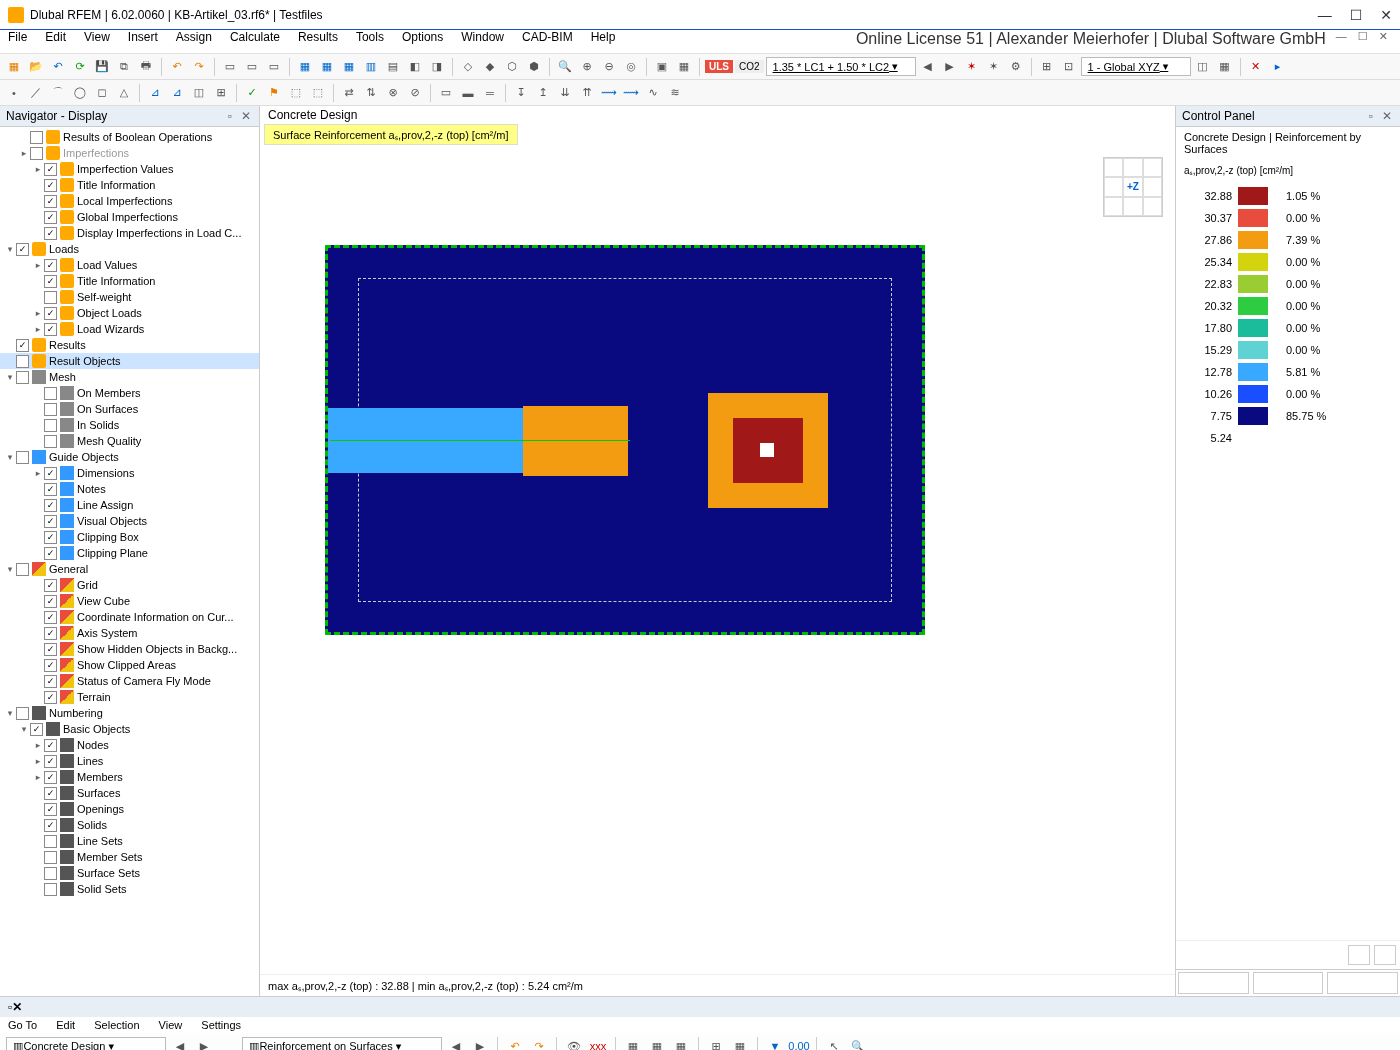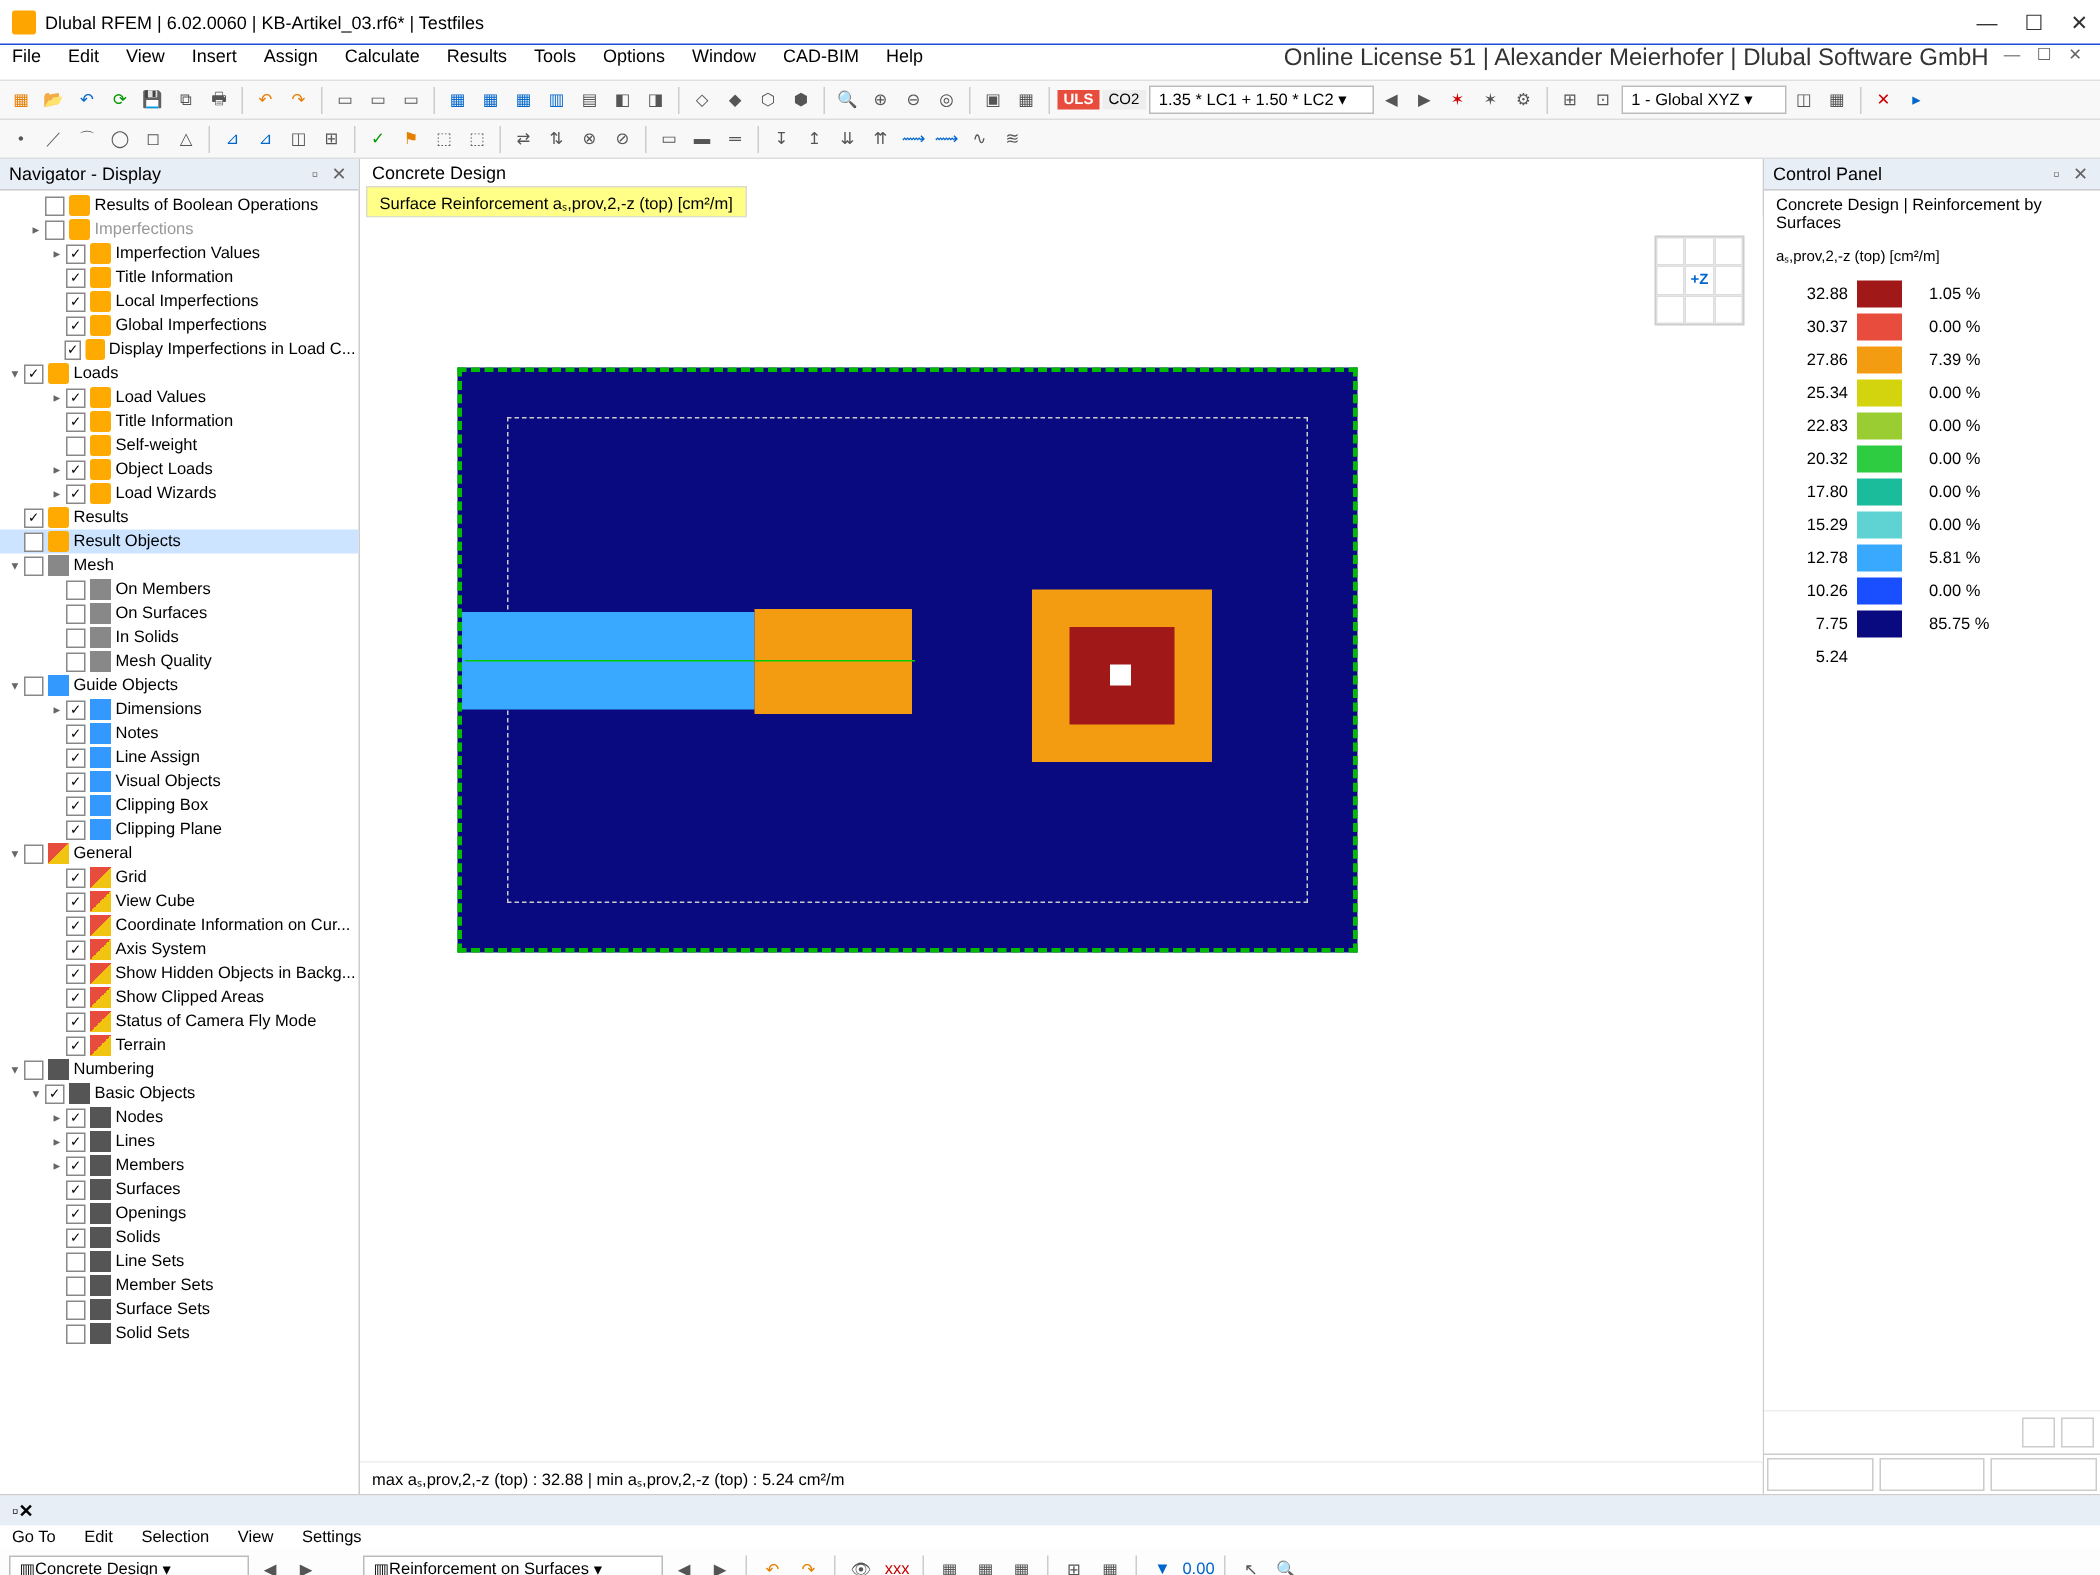--- a/index.html
+++ b/index.html
@@ -19,25 +19,25 @@
 
 .toolbar { height: 26px; background: #f8f8f8; display: flex; align-items: center; padding: 2px 4px; gap: 2px; border-bottom: 1px solid #ddd; }
 .tbtn { width: 20px; height: 20px; display: inline-flex; align-items: center; justify-content: center; border: 1px solid transparent; cursor: pointer; font-size: 11px; color: #555; }
 .tsep { width:1px; height:18px; background:#ccc; margin:0 3px; }
 .tbtn.orange { color:#e67e00; }
 .tbtn.red { color:#c00; }
 .tbtn.blue { color:#06c; }
 .tbtn.green { color:#090; }
 .uls { background:#e74c3c; color:#fff; padding:1px 4px; font-size:10px; font-weight:bold; }
 .co2 { background:#eee; padding:1px 4px; font-size:10px; }
-.combo { background:#fff; border:1px solid #bbb; padding:1px 6px; font-size:11px; height:19px; display:inline-flex; align-items:center; }
+.combo { background:#fff; border:1px solid #bbb; padding:1px 6px; font-size:11px; height:19px; display:inline-flex; align-items:center;text-decoration:underline; }
 
 .main { display:flex; height: calc(100vh - 160px); }
 
-.navigator { width:240px; background:#fff; border-right:1px solid #ccc; display:flex; flex-direction:column; }
+.navigator { width:260px; background:#fff; border-right:1px solid #ccc; display:flex; flex-direction:column; }
 .panel-header { background:#e8eef6; padding:3px 6px; font-size:12px; display:flex; align-items:center; border-bottom:1px solid #ccc; }
 .panel-header .ttl { flex:1; }
 .panel-header .hbtn { width:14px; text-align:center; color:#666; cursor:pointer; margin-left:2px; }
 .tree { flex:1; overflow:auto; padding:2px 0; font-size:11px; }
 .tree-item { display:flex; align-items:center; padding:1px 2px; white-space:nowrap; cursor:pointer; }
 .tree-item.selected { background:#cce4ff; }
 .tree-item .arrow { width:12px; text-align:center; color:#666; font-size:9px; }
 .tree-item .chk { width:13px; height:13px; border:1px solid #888; margin-right:3px; display:inline-flex; align-items:center; justify-content:center; font-size:9px; background:#fff; }
 .tree-item .chk.on::after { content:"✓"; color:#000; }
 .tree-item .ico { width:14px; height:14px; margin-right:3px; display:inline-block; }

